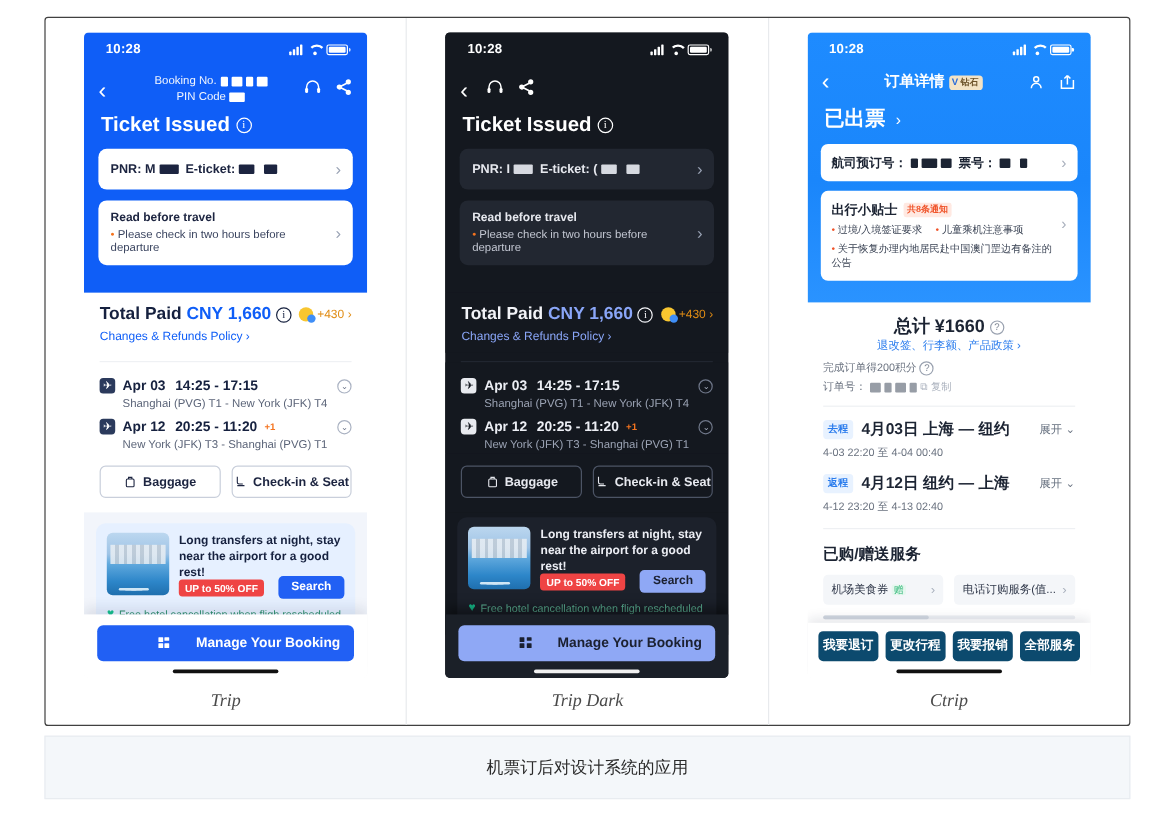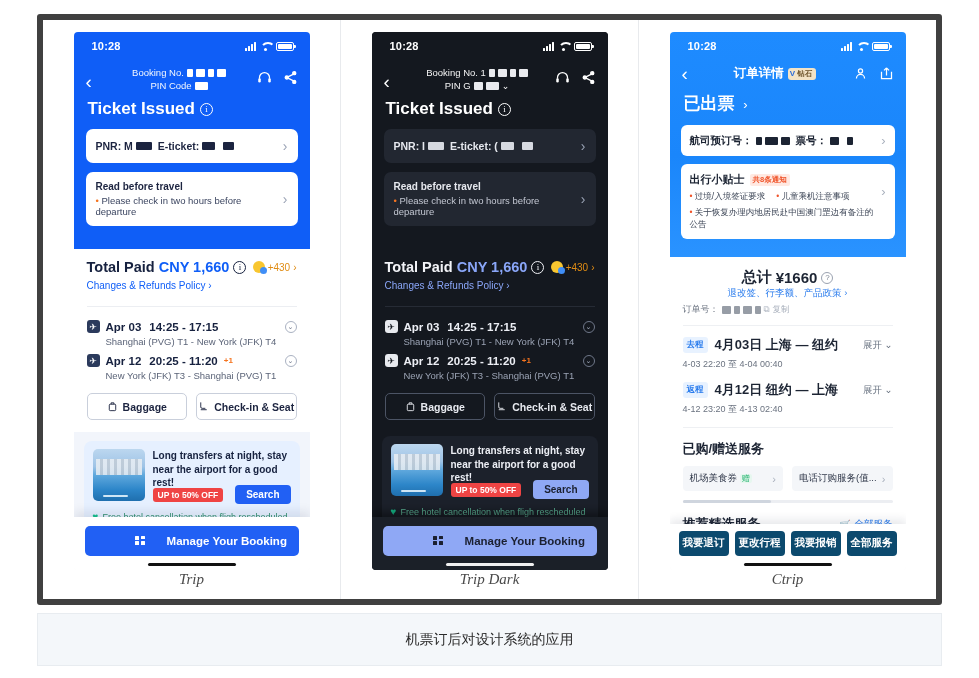--- a/index.html
+++ b/index.html
@@ -9,21 +9,21 @@
     font-family: "Liberation Sans", "DejaVu Sans", sans-serif;
     overflow: hidden;
   }
   .page { position: relative; width: 979px; height: 678px; }
 
   
   .compare-card {
     position: absolute; left: 37px; top: 14px;
     width: 905px; height: 591px;
     background: #ffffff;
-    border: 6px solid #404040;
+    border: 1px solid #404040;
     border-radius: 3px;
   }
   .panels { display: flex; height: 100%; }
   .panel {
     flex: 1 1 0; position: relative;
     display: flex; flex-direction: column; align-items: center;
   }
   .panel + .panel { border-left: 1px solid #e8eaed; }
   .panel-caption {
     position: absolute; left: 0; right: 0; bottom: 11px;
@@ -449,35 +449,20 @@
                     <i></i>
                     <i></i>
                   </span>
                 <span class="wifi"></span>
                 <span class="batt"></span>
               </div>
             </div>
 
             <div class="navrow">
               <div class="nav-back">‹</div>
-              <div class="nav-mid">
-                <div class="bk-line">
-                  <span class="lbl">Booking No. 1</span>
-                  <span class="mask w2"></span>
-                    <span class="mask w1"></span>
-                  <span class="mask w2"></span>
-                    <span class="mask w1"></span>
-                </div>
-                <div class="bk-line" style="margin-top:2px">
-                  <span class="lbl">PIN G</span>
-                  <span class="mask w1"></span>
-                  <span class="mask w3"></span>
-                  <span style="font-size:9px">⌄</span>
-                </div>
-              </div>
               <div class="nav-icons">
                 <span class="ico">
                     <svg viewBox="0 0 24 24" fill="none" stroke="currentColor" stroke-width="2">
                       <path d="M4 14v-2a8 8 0 0116 0v2"></path>
                       <rect x="2" y="13" width="4" height="7" rx="2" fill="currentColor" stroke="none"></rect>
                       <rect x="18" y="13" width="4" height="7" rx="2" fill="currentColor" stroke="none"></rect>
                     </svg>
                   </span>
                 <span class="ico">
                     <svg viewBox="0 0 24 24" fill="none" stroke="currentColor" stroke-width="2.2">
@@ -693,20 +678,23 @@
 
           <div class="ct-body">
             <div class="ct-total-row">
               <div class="ct-total">
                 <span>总计</span>
                 <span class="amt">¥1660</span>
                 <span class="ct-qmark">?</span>
               </div>
               <div class="ct-policy">退改签、行李额、产品政策 ›</div>
             </div>
+            <div class="ct-sub">
+              <span>完成订单得200积分</span> <span class="ct-qmark" style="display:inline-block;vertical-align:middle">?</span>
+            </div>
             <div class="ct-order">
               <span>订单号：</span>
               <span class="mask w1"></span>
                 <span class="mask w2"></span>
                 <span class="mask w1"></span>
                 <span class="mask w2"></span>
               <span class="ct-copy">⧉</span>
               <span class="ct-copy">复制</span>
             </div>
             <div class="ct-hr"></div>

